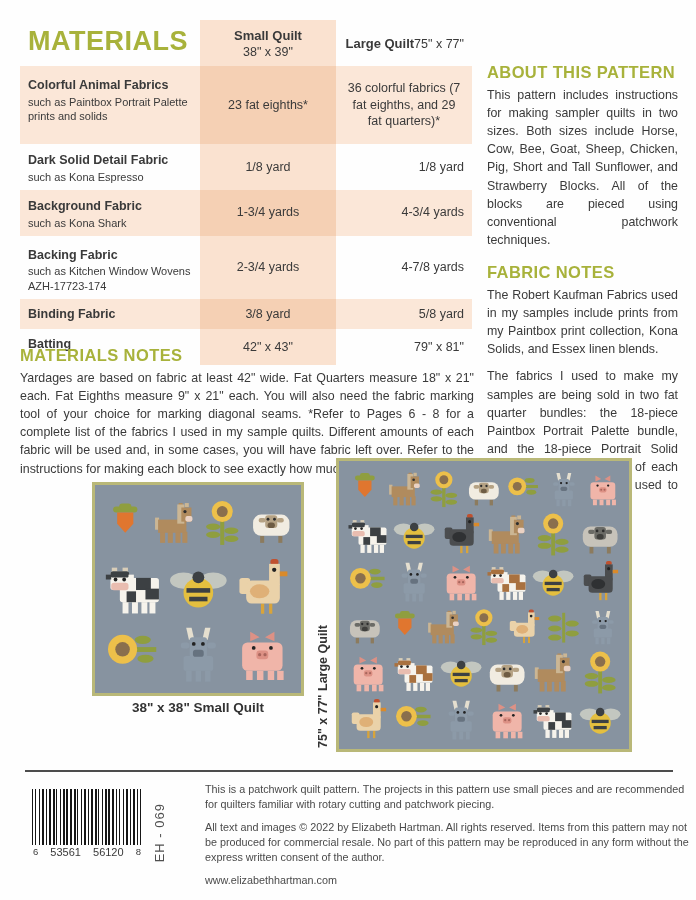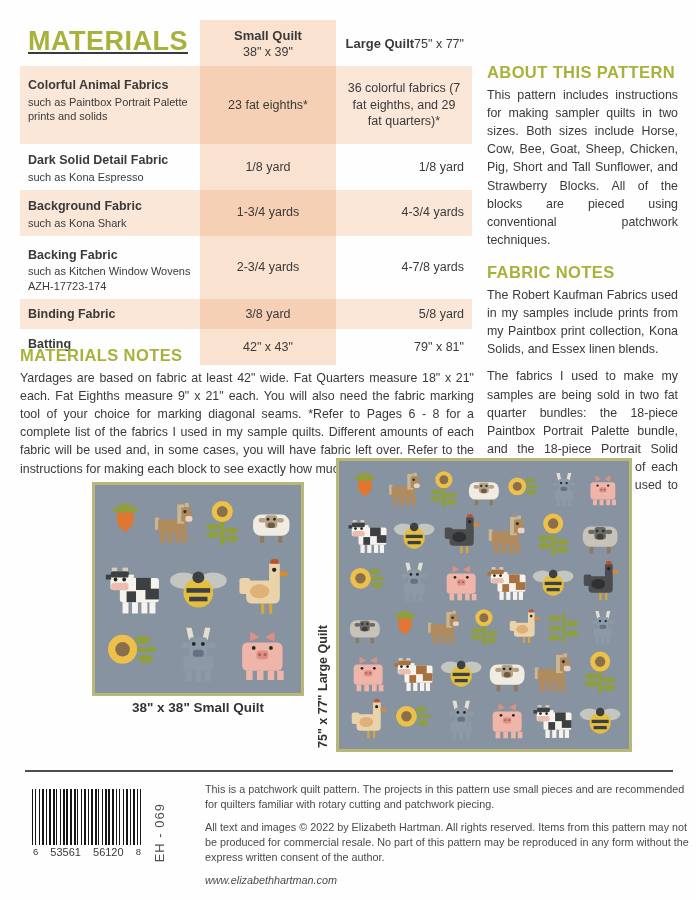--- a/index.html
+++ b/index.html
@@ -7,21 +7,21 @@
   body { font-family:"Liberation Sans", sans-serif; color:#3a3a3a; }
   .page { position:relative; width:696px; height:900px; background:#fefefe; overflow:hidden; }
 
   
   .mat-table { position:absolute; left:20px; top:20px; width:452px; }
   .tr { display:flex; }
   .cell { padding:6px 8px; }
   .c-label { width:180px; }
   .c-small { width:136px; display:flex; flex-direction:column; justify-content:center; align-items:center; text-align:center; }
   .c-large { width:136px; display:flex; flex-direction:row; justify-content:flex-end; align-items:center; text-align:center; }
-  .thead .c-label { display:flex; align-items:flex-start;text-decoration:underline; }
+  .thead .c-label { display:flex; align-items:flex-start; }
   .page-title { color:var(--accent); font-size:27px; font-weight:bold; letter-spacing:.5px; line-height:1; padding-top:2px; }
   .thead { min-height:46px; }
   .thead .c-small { background:var(--col-peach);align-items:center; }
   .colname { font-weight:bold; font-size:13px; }
   .colsize { font-size:12.5px; margin-top:2px; }
   .row-peach { background:var(--row-peach); }
   .row-peach .c-small { background:var(--overlap-peach); }
   .row-white .c-small { background:var(--col-peach); }
   .rowlabel { font-weight:bold; font-size:12.5px; line-height:1.25; }
   .rowsub { font-size:11px; line-height:1.3; margin-top:1px; }
@@ -62,21 +62,21 @@
   .bars { height:56px; width:110px;
           background:repeating-linear-gradient(to right,#161616 0 1.5px,#ffffff 1.5px 3px,#161616 3px 4.2px,#ffffff 4.2px 7px,#161616 7px 8.3px,#ffffff 8.3px 10.5px); }
   .bar-digits { display:flex; justify-content:space-between; font-size:11px; margin-top:1px; padding:0 1px; }
   .bar-digits .edge { font-size:9.5px; }
   .eh-code-wrap { position:absolute; left:150px; top:786px; height:94px; width:18px;
                   display:flex; align-items:center; justify-content:center; }
   .eh-code-wrap span { writing-mode:vertical-rl; transform:rotate(180deg); font-size:13px;
                        color:#4f4f4f; letter-spacing:1px; white-space:nowrap; }
   .footer-text { position:absolute; left:205px; top:782px; width:487px; }
   .footer-text p { font-size:10.8px; line-height:1.42; color:#4a4a4a; margin-bottom:7px; }
-  .footer-text .site { margin-top:2px;font-style:italic; }
+  .footer-text .site { margin-top:2px; }
 </style>
 </head>
 <body>
 
 <div class="page">
 
   <div class="mat-table">
     <div class="tr thead">
       <div class="cell c-label">
         <div class="page-title">MATERIALS</div>

